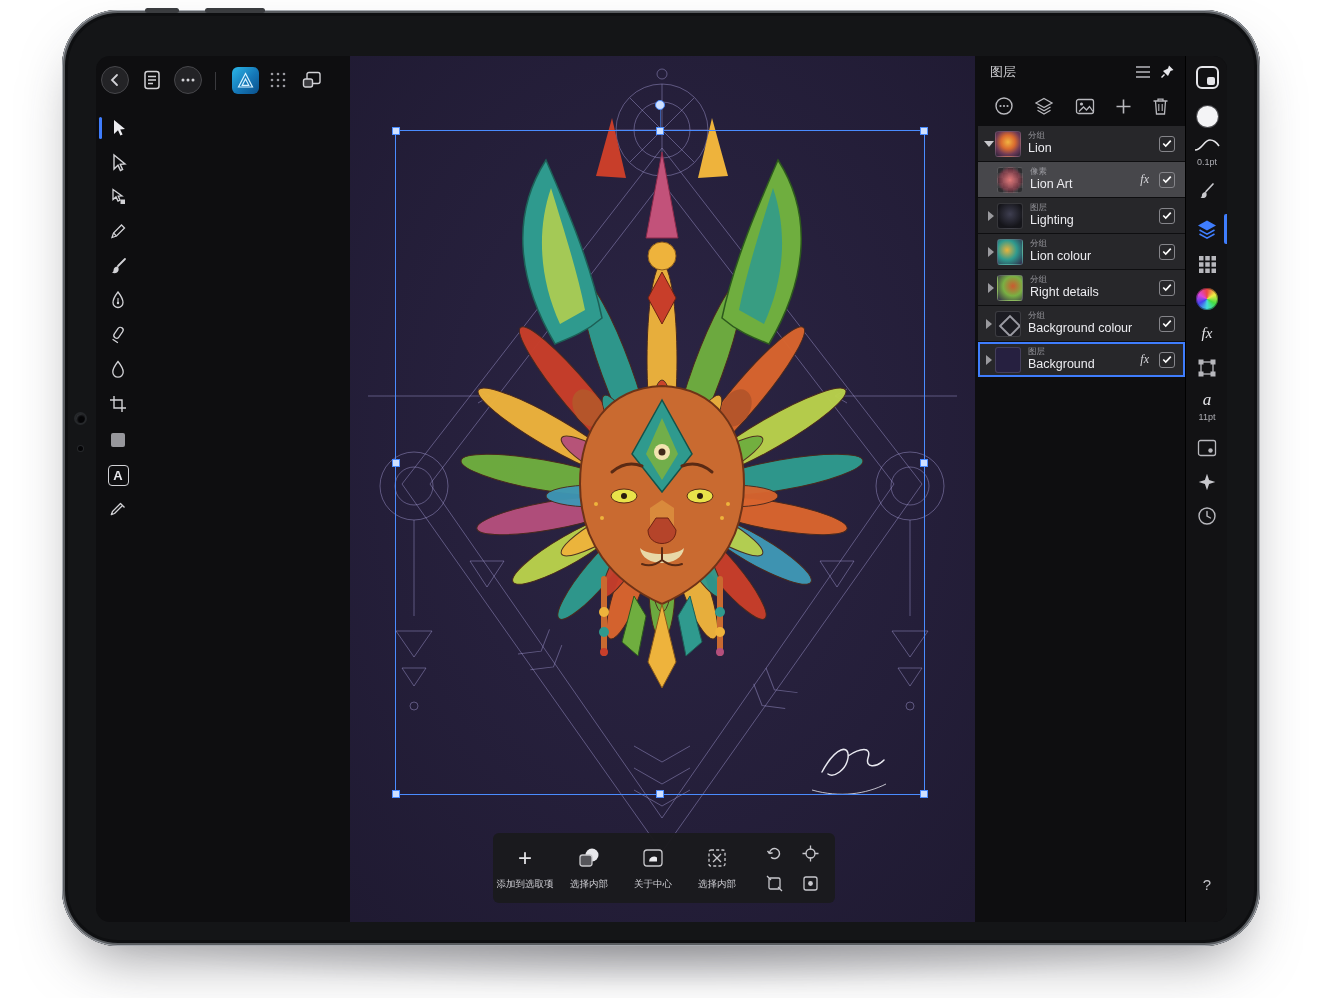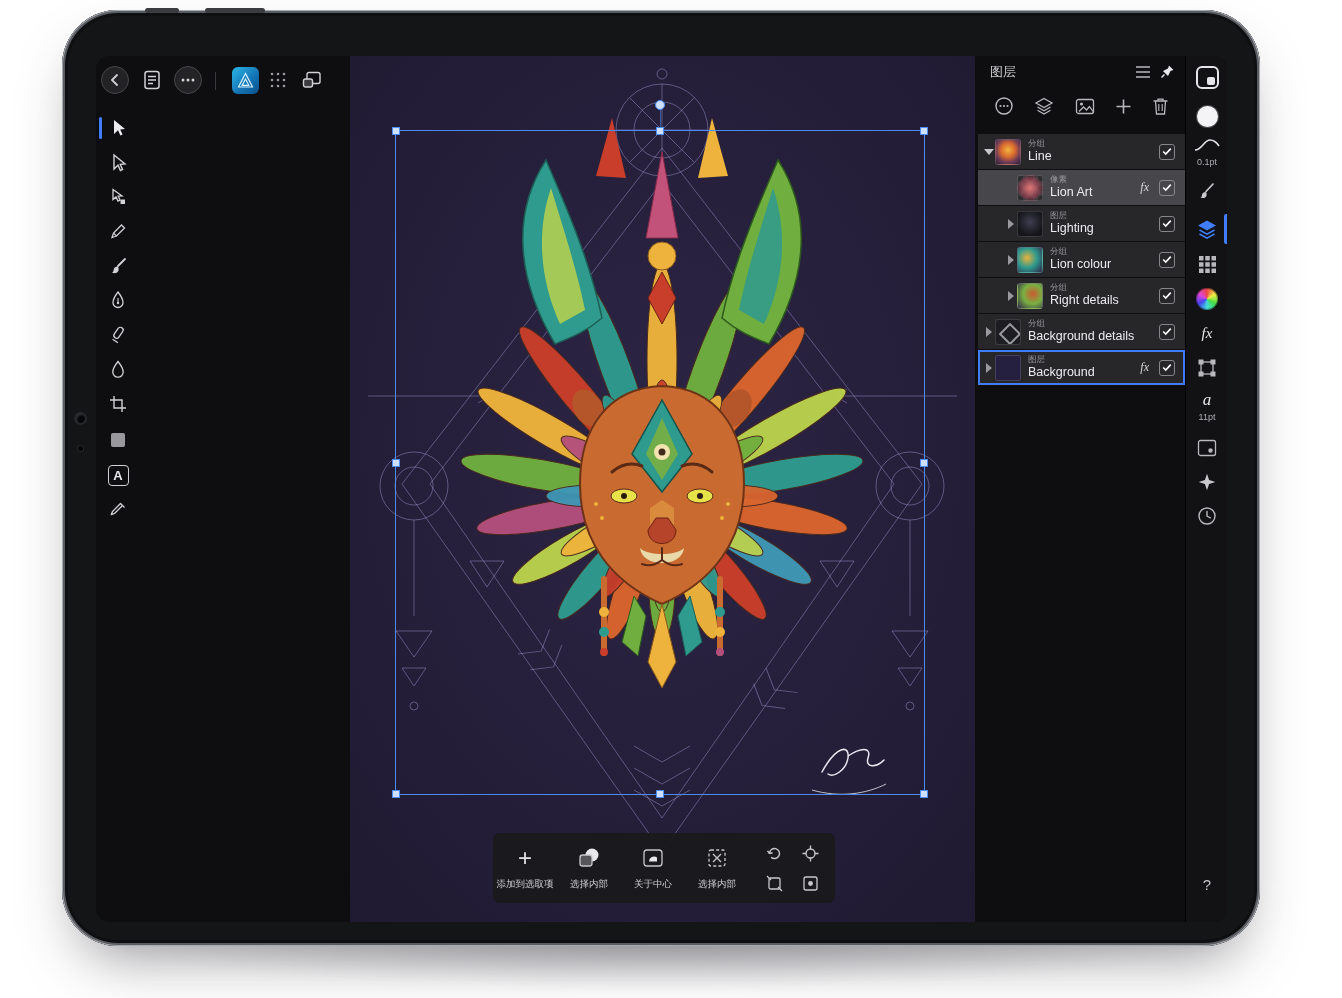--- a/index.html
+++ b/index.html
@@ -82,26 +82,26 @@
                 grid-template-rows:1fr 1fr; padding:6px 8px; gap:2px; }
   .cb-cluster > div { display:flex; align-items:center; justify-content:center; }
 
   
   .layers-panel { position:absolute; left:882px; top:0; width:207px; height:866px; }
   .lp-title { position:absolute; left:12px; top:7px; font-size:13px; color:#cfcfd3; }
   .lp-hicon { position:absolute; top:7px; width:17px; height:17px; display:flex;
               align-items:center; justify-content:center; }
   .lp-toolbar { position:absolute; left:0; top:36px; width:207px; height:32px;
                 display:flex; align-items:center; justify-content:space-between; padding:0 16px; }
-  .lp-rows { position:absolute; left:0; top:78px; width:207px; }
+  .lp-rows { position:absolute; left:0; top:70px; width:207px; }
   .layer-row { width:207px; height:35px; background:#27272a; margin-bottom:1px;
                display:flex; align-items:center; padding-left:5px; position:relative; }
   .layer-row.selected { background:#47474b; }
   .layer-row.outlined { outline:2px solid #3f7dfd; outline-offset:-2px; }
-  .layer-row.indent1 { padding-left:27px; }
+  .layer-row.indent1 { padding-left:7px; }
   .disc { width:12px; display:flex; align-items:center; justify-content:center; flex:0 0 12px; }
   .tri-down { width:0; height:0; border-left:5px solid transparent; border-right:5px solid transparent;
               border-top:6px solid #c8c8cc; }
   .tri-right { width:0; height:0; border-top:5px solid transparent; border-bottom:5px solid transparent;
                border-left:6px solid #9a9a9e; }
   .thumb { width:26px; height:26px; border-radius:3px; margin-right:7px; flex:0 0 26px;
            border:1px solid rgba(255,255,255,.14); position:relative; overflow:hidden; }
   .thumb.lion { background:radial-gradient(circle at 50% 42%, #f2b441 0%, #d96a2f 38%, #6e3a56 68%, #2a2238 100%); }
   .thumb.lineart { background:
       radial-gradient(circle at 50% 50%, rgba(235,125,125,.95), rgba(165,65,85,.55) 60%, rgba(0,0,0,0) 78%),
@@ -527,21 +527,21 @@
 
       <div class="lp-rows">
 
         <div class="layer-row">
           <span class="disc">
               <span class="tri-down"></span>
             </span>
           <div class="thumb lion"></div>
           <div class="layer-text">
             <div class="layer-type">分组</div>
-            <div class="layer-name">Line</div>
+            <div class="layer-name">Lion</div>
           </div>
           <span class="checkbox">
             <svg width="10" height="9" viewBox="0 0 12 10">
               <polyline points="1.5,5 4.5,8 10.5,1.5" fill="none" stroke="#fff" stroke-width="2"></polyline>
             </svg>
           </span>
         </div>
 
         <div class="layer-row indent1 selected">
           <span class="disc"></span>
@@ -606,21 +606,21 @@
           </span>
         </div>
 
         <div class="layer-row">
           <span class="disc">
               <span class="tri-right"></span>
             </span>
           <div class="thumb bgdetails"></div>
           <div class="layer-text">
             <div class="layer-type">分组</div>
-            <div class="layer-name">Background details</div>
+            <div class="layer-name">Background colour</div>
           </div>
           <span class="checkbox">
             <svg width="10" height="9" viewBox="0 0 12 10">
               <polyline points="1.5,5 4.5,8 10.5,1.5" fill="none" stroke="#fff" stroke-width="2"></polyline>
             </svg>
           </span>
         </div>
 
         <div class="layer-row outlined">
           <span class="disc">

